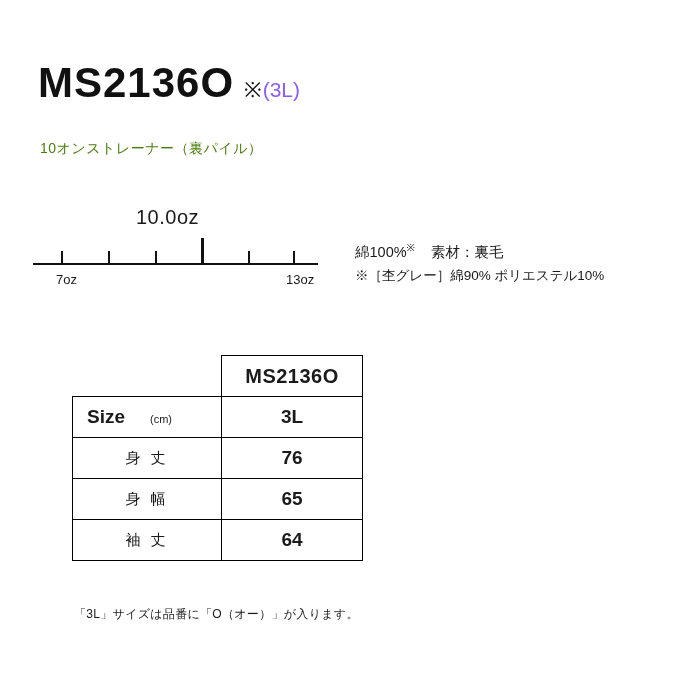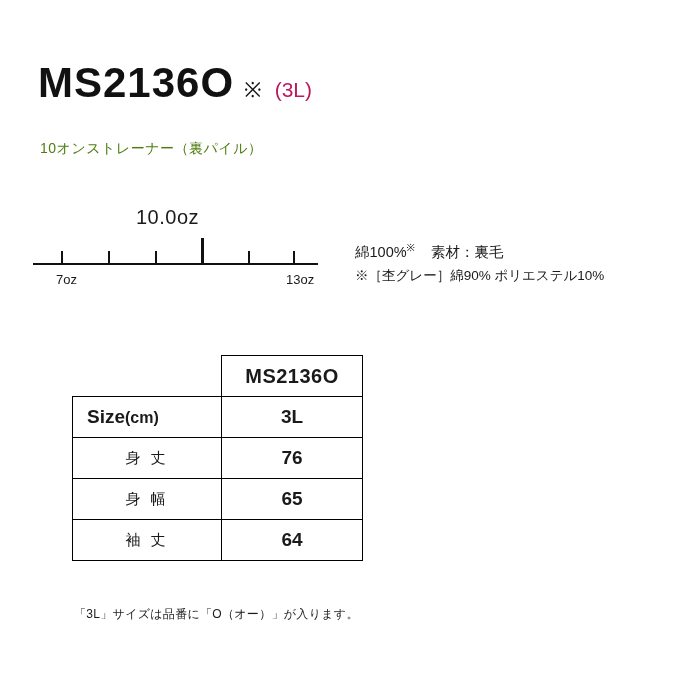--- a/index.html
+++ b/index.html
@@ -32,23 +32,23 @@
     color: #111;
   }
   .title-mark {
     font-size: 21px;
     margin-left: 10px;
     line-height: 1;
     color: #111;
   }
   .title-size {
     font-size: 21px;
-    margin-left: 13px;
+    margin-left: 1px;
     line-height: 1;
-    color: #be185d;
+    color: #8b5cf6;
   }
 
   .subtitle {
     position: absolute;
     left: 40px;
     top: 140px;
     font-size: 14px;
     letter-spacing: 0.5px;
     color: #4d7c0f;
   }
@@ -160,22 +160,23 @@
   }
   .size-table tr.sizerow td {
     font-size: 19px;
     font-weight: bold;
   }
   .size-table tr.sizerow td.col-label {
     text-align: left;
     padding-left: 14px;
   }
   .size-table .unit {
-    font-size: 16px;
-    font-weight: bold;
+    font-size: 11px;
+    font-weight: normal;
+    padding-left: 25px;
   }
   .size-table td.col-label.jp {
     font-size: 15px;
     letter-spacing: 3px;
     text-align: center;
   }
   .size-table td.col-value.num {
     font-size: 19px;
     font-weight: bold;
   }

